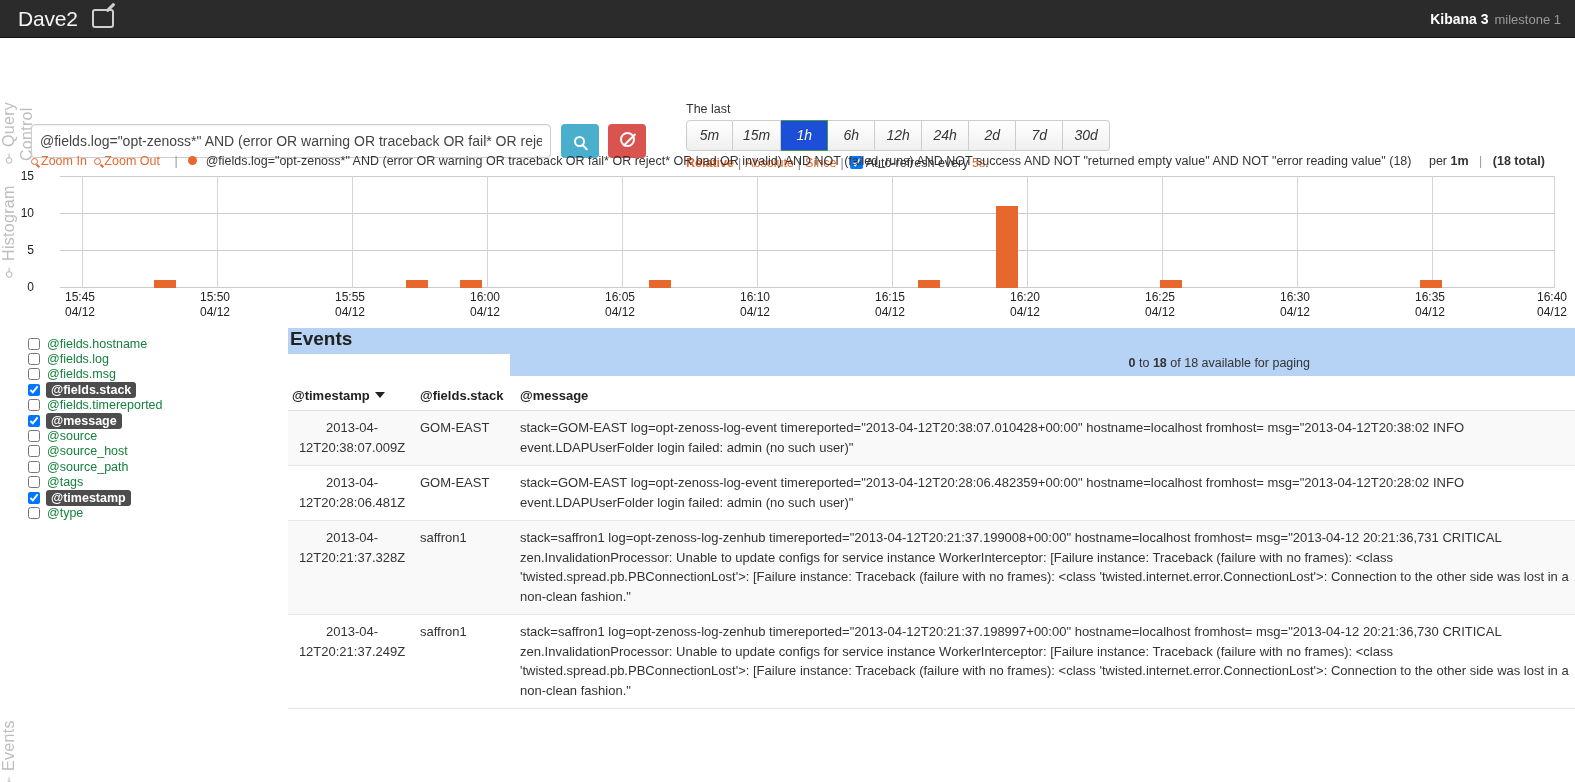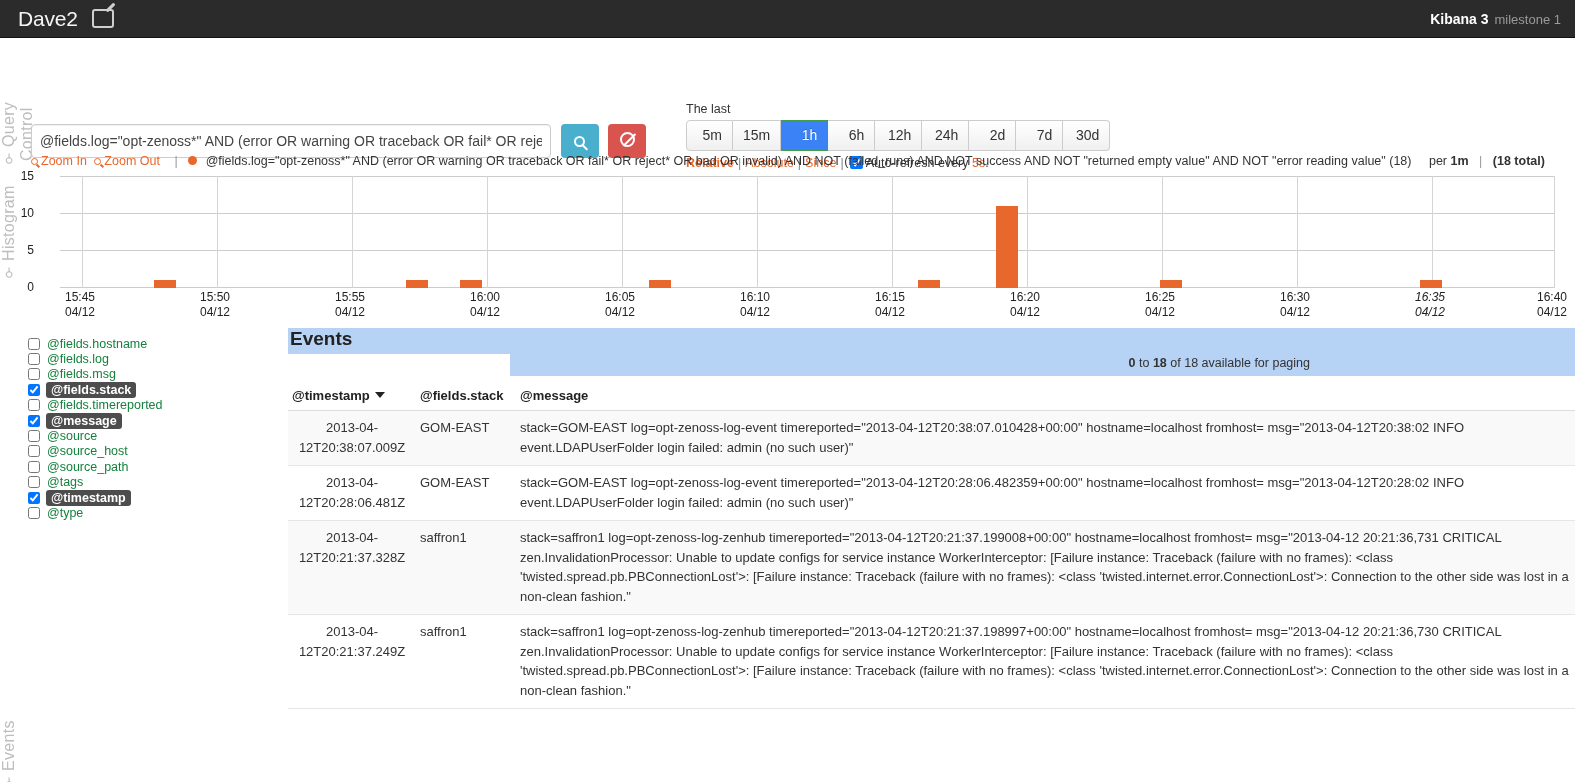--- a/index.html
+++ b/index.html
@@ -77,26 +77,26 @@
   .ban:after { content:""; position:absolute; left:-1px; top:5px; width:17px; height:2.2px;
     background:#fff; transform:rotate(-45deg); }
 
   
   .time-block { position:absolute; left:686px; top:64px; }
   .time-btns { display:flex; margin-top:4px; }
   .time-btn {
     min-width:47px; height:31px; line-height:29px; padding:0 10px;
     border:1px solid #ccc; border-left:none;
     background:linear-gradient(#fff,#f0f0f0);
-    font-size:14px; color:#333; text-align:right; cursor:pointer;
+    font-size:14px; color:#333; text-align:center; cursor:pointer;font-style:italic;
   }
   .time-btn:first-child { border-left:1px solid #ccc; border-radius:4px 0 0 4px; }
   .time-btn:last-child { border-radius:0 4px 4px 0; }
   .time-btn.active {
-    background:#3b82f6; color:#fff; border-color:#449d44;
+    background:#1d4ed8; color:#fff; border-color:#449d44;
     text-shadow:0 -1px 0 rgba(0,0,0,0.25);
   }
   .time-modes { margin-top:5px; font-size:12.5px; color:#333; }
   .time-modes a { color:#e8672c; text-decoration:none; cursor:pointer;margin-top:28px; }
   .time-modes a.sel { font-weight:bold; }
   .time-modes .sep { color:#888; margin:0 4px; }
   .refresh-chk { vertical-align:-2px; margin:0 3px 0 2px; }
   .refresh-val { color:#e8672c; }
 
   
@@ -313,21 +313,21 @@
         <span>04/12</span>
       </div>
       <div class="xtick" style="left:1102px;">
         <span>16:25</span><br>
         <span>04/12</span>
       </div>
       <div class="xtick" style="left:1237px;">
         <span>16:30</span><br>
         <span>04/12</span>
       </div>
-      <div class="xtick" style="left:1372px;font-style:italic;">
+      <div class="xtick" style="left:1372px;">
         <span>16:35</span><br>
         <span>04/12</span>
       </div>
       <div class="xtick" style="left:1494px;">
         <span>16:40</span><br>
         <span>04/12</span>
       </div>
     </div>
   </div>
 </div>

